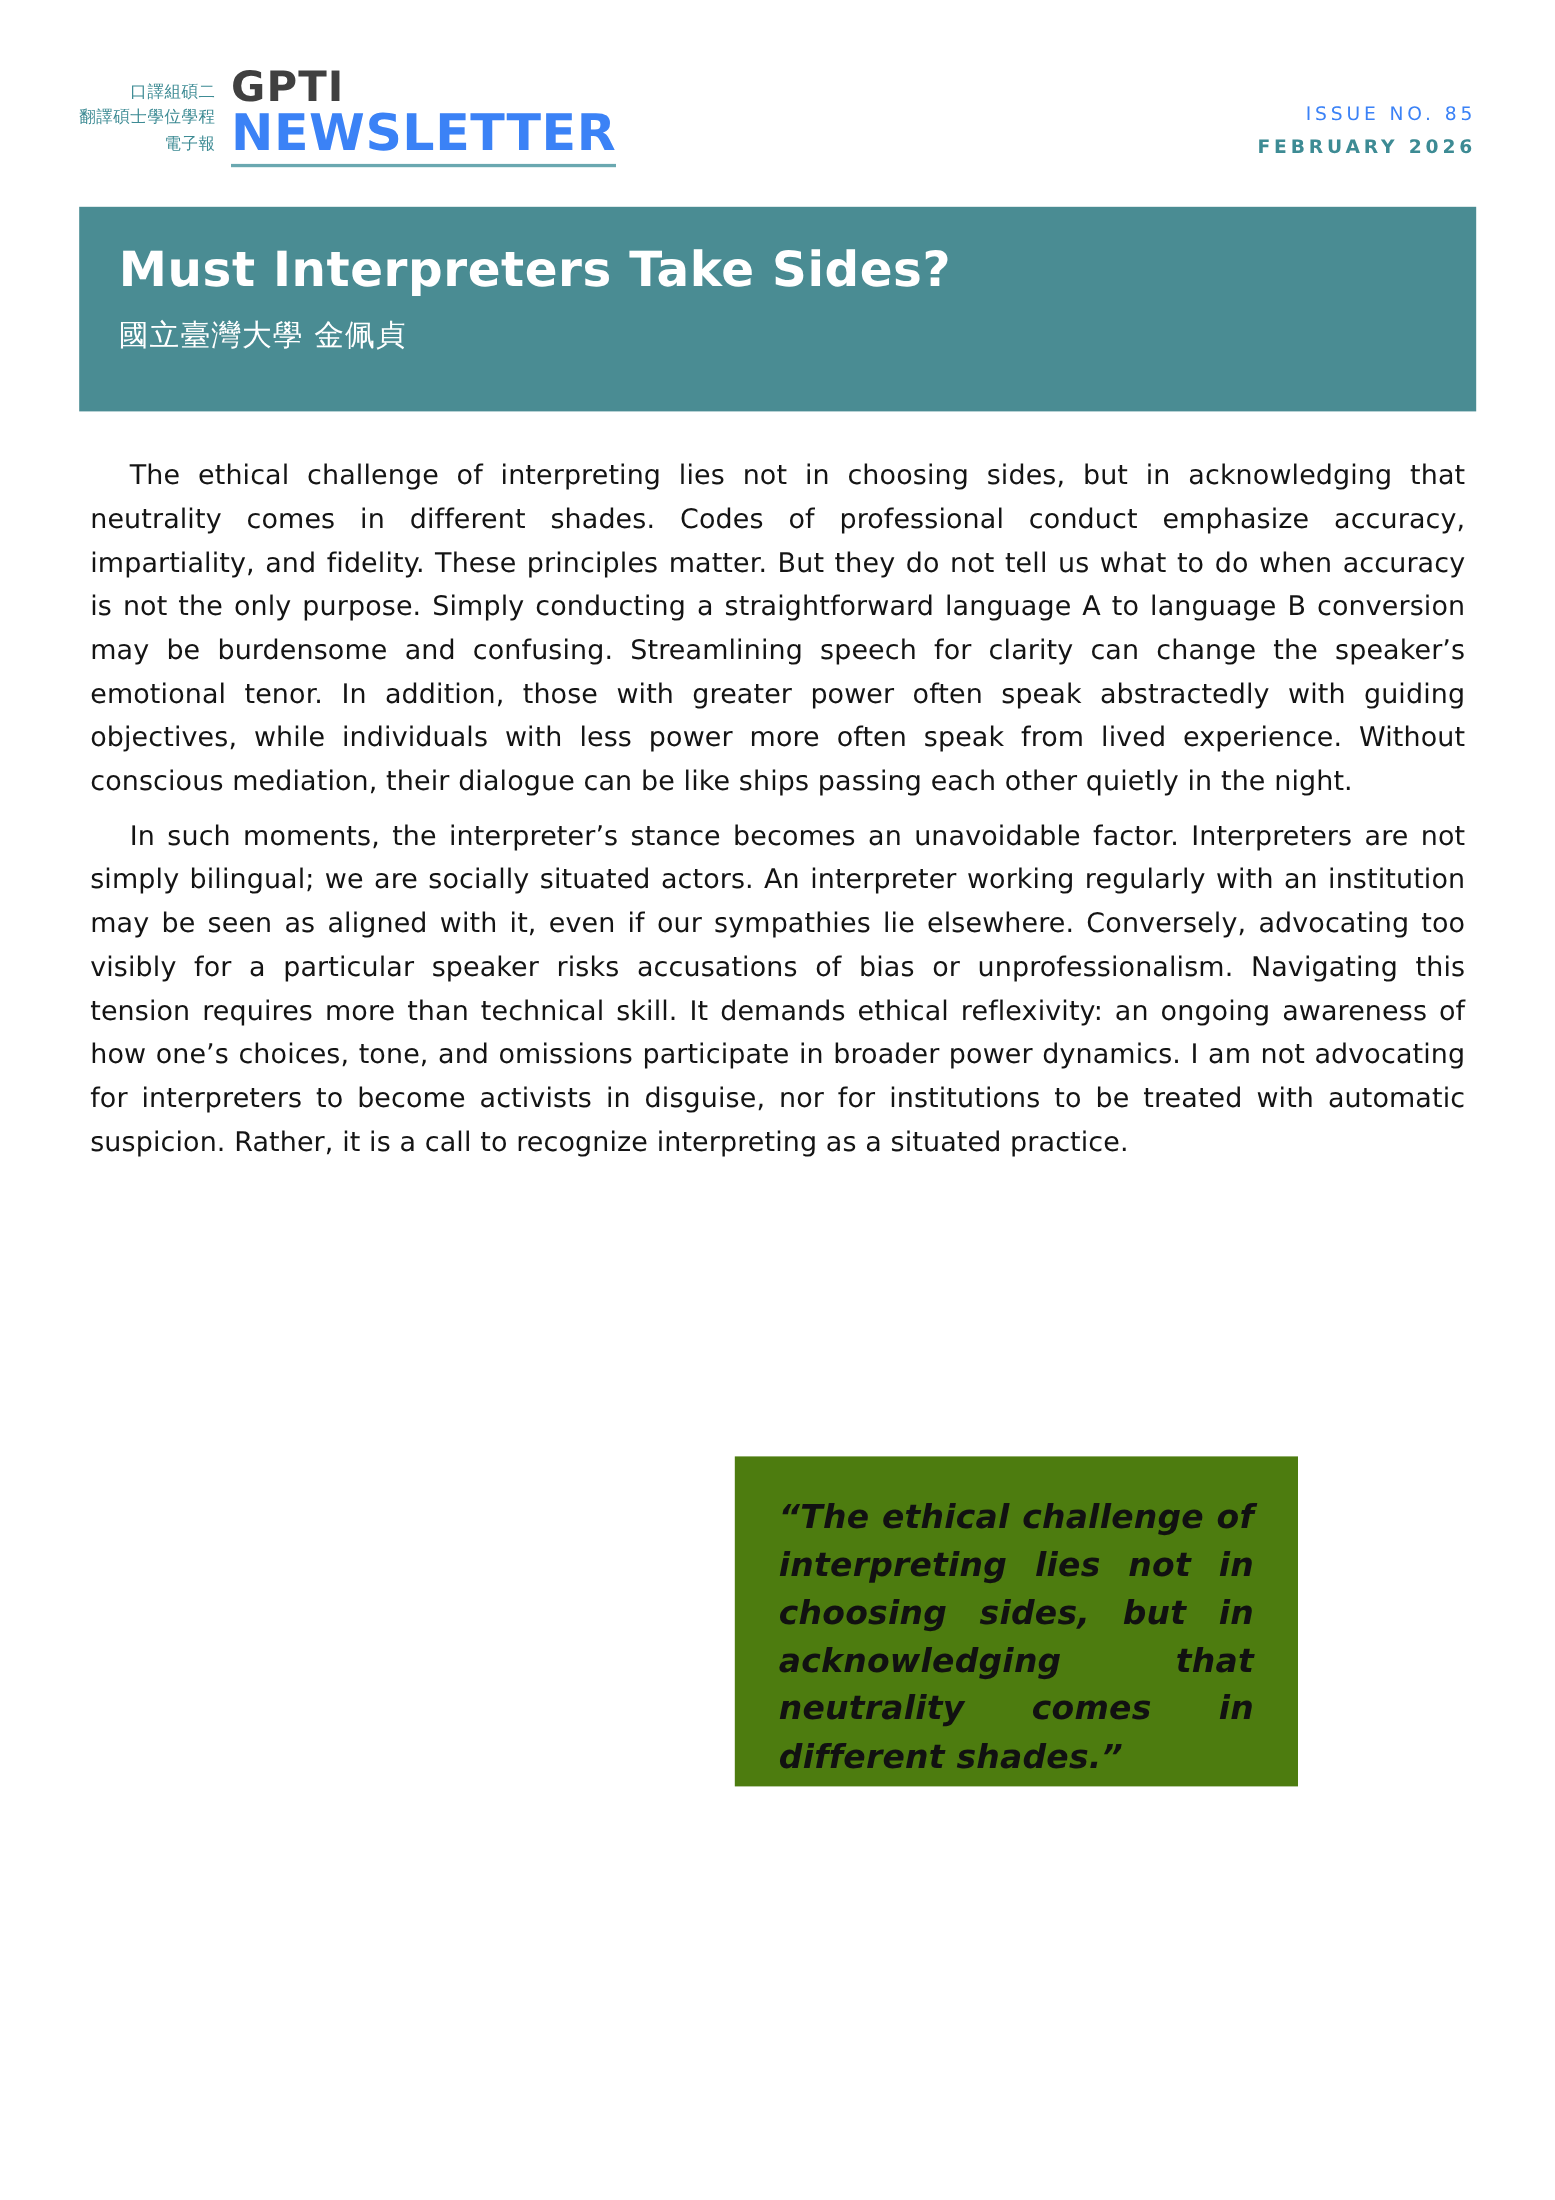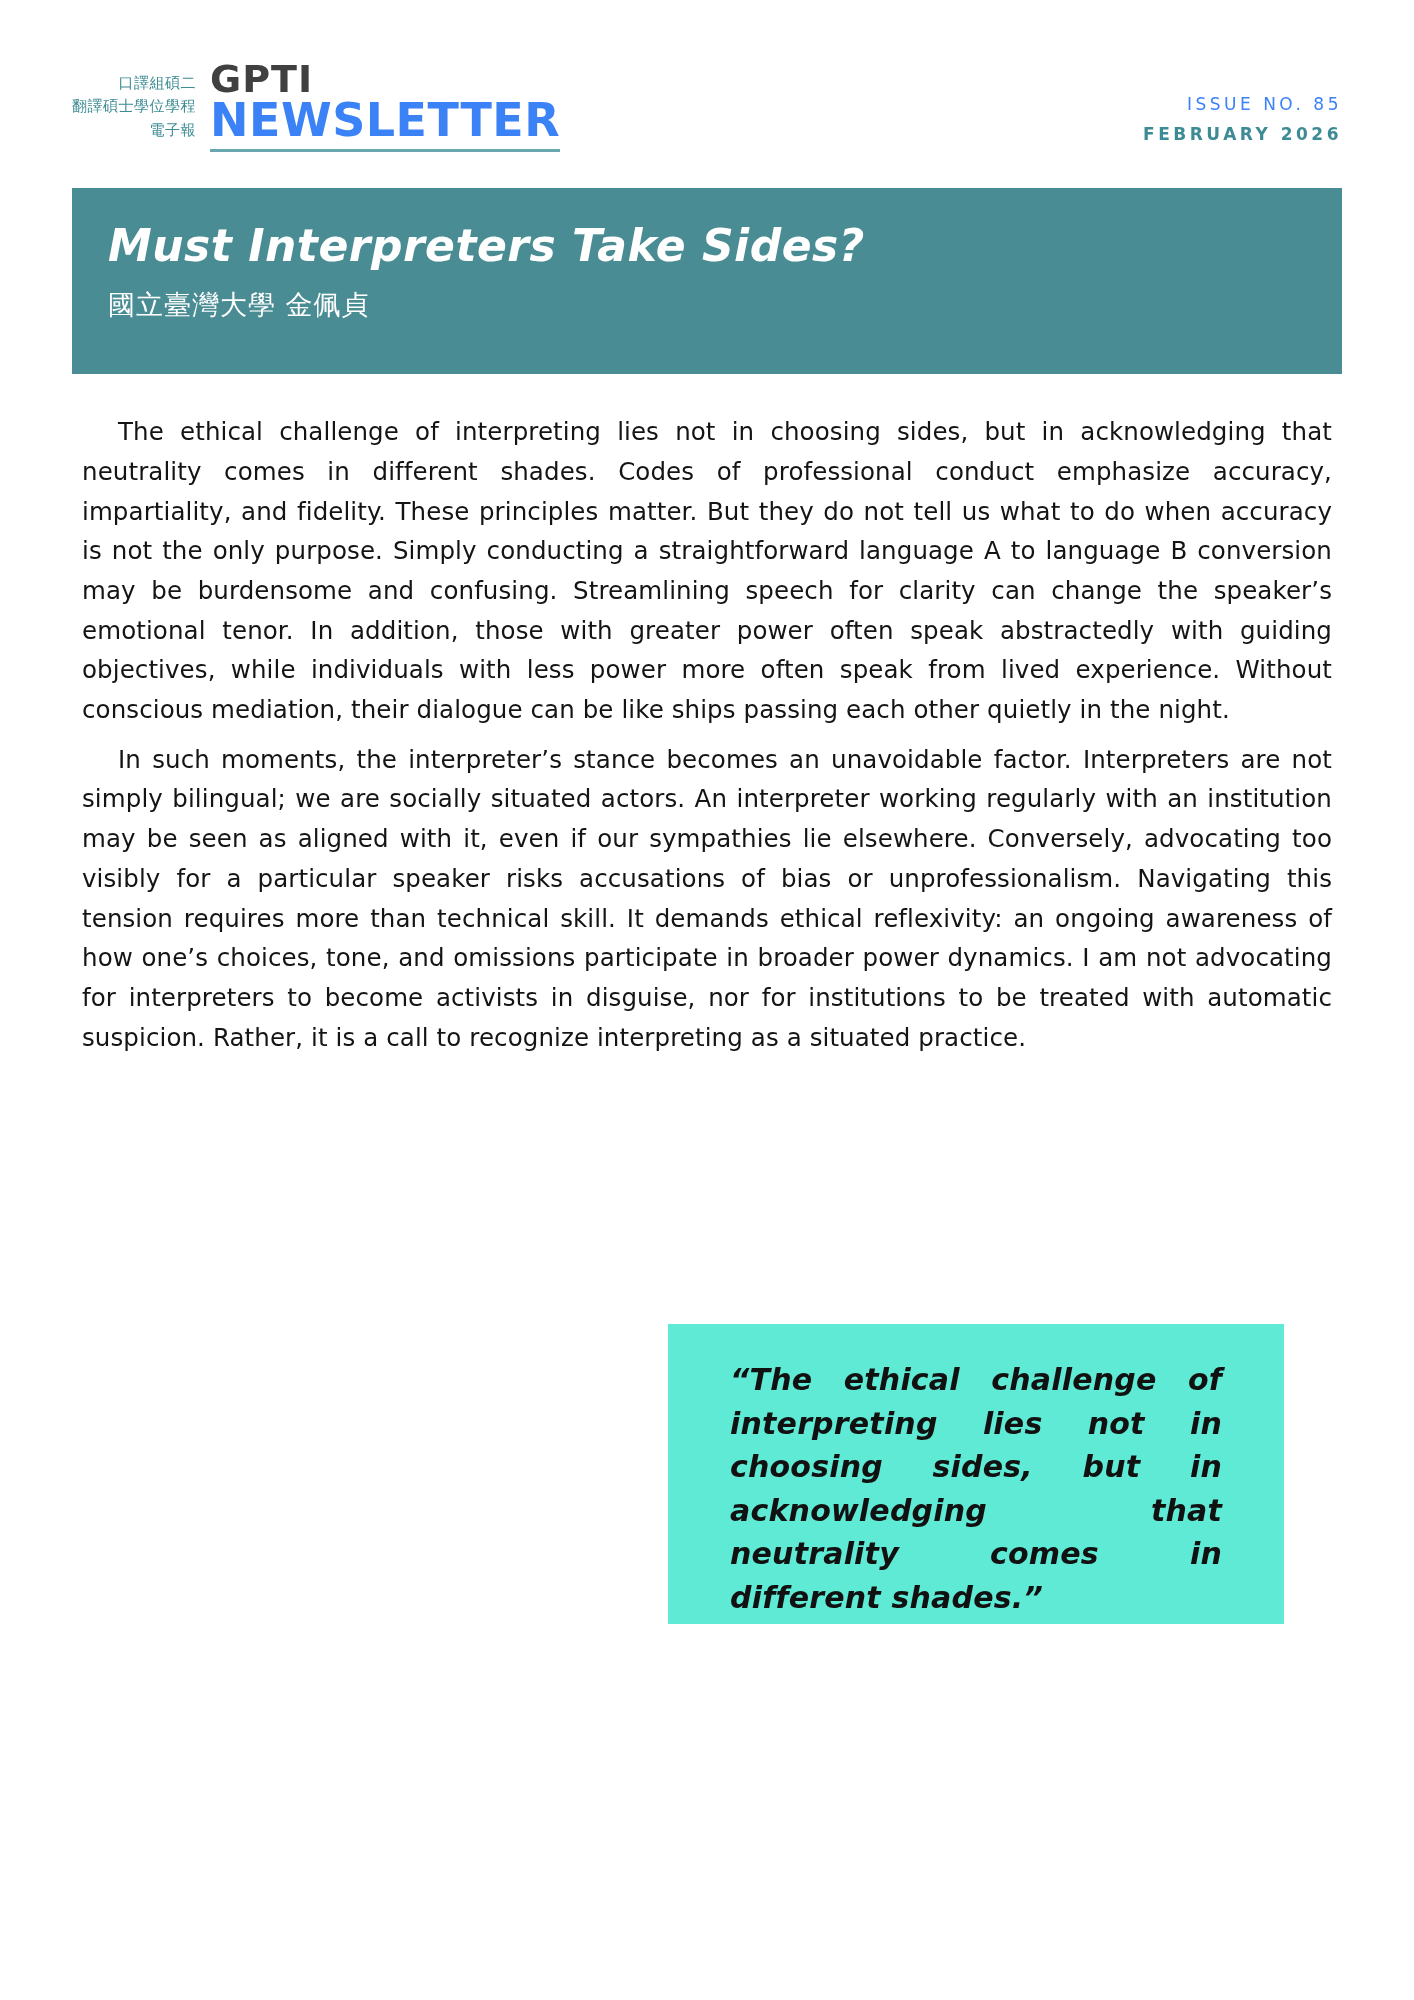--- a/index.html
+++ b/index.html
@@ -100,21 +100,20 @@
     padding: 34px 36px 30px 36px;
     height: 186px;
   }
   .article-title {
     font-family: "DejaVu Sans", sans-serif;
     font-weight: bold;
     font-size: 44px;
     letter-spacing: 0.5px;
     line-height: 1.1;
     margin: 0 0 16px 0;
-    font-style: italic;
   }
   .article-author {
     font-family: "DejaVu Sans", sans-serif;
     font-size: 27px;
     letter-spacing: 1px;
     margin: 0;
   }
 
   
   .body-copy {
@@ -128,24 +127,24 @@
   .body-copy p {
     margin: 10px;
     text-indent: 36px;
   }
 
   
   .pullquote {
     position: absolute;
     left: 668px;
     top: 1324px;
-    width: 616px;
+    width: 512px;
     height: 300px;
-    background: #5eead4;
-    padding: 34px 62px;
+    background: #4d7c0f;
+    padding: 34px 40px;
   }
   .pullquote p {
     margin: 0;
     font-family: "DejaVu Sans", sans-serif;
     font-style: italic;
     font-weight: bold;
     font-size: 30px;
     line-height: 1.45;
     text-align: justify;
     color: #111111;

